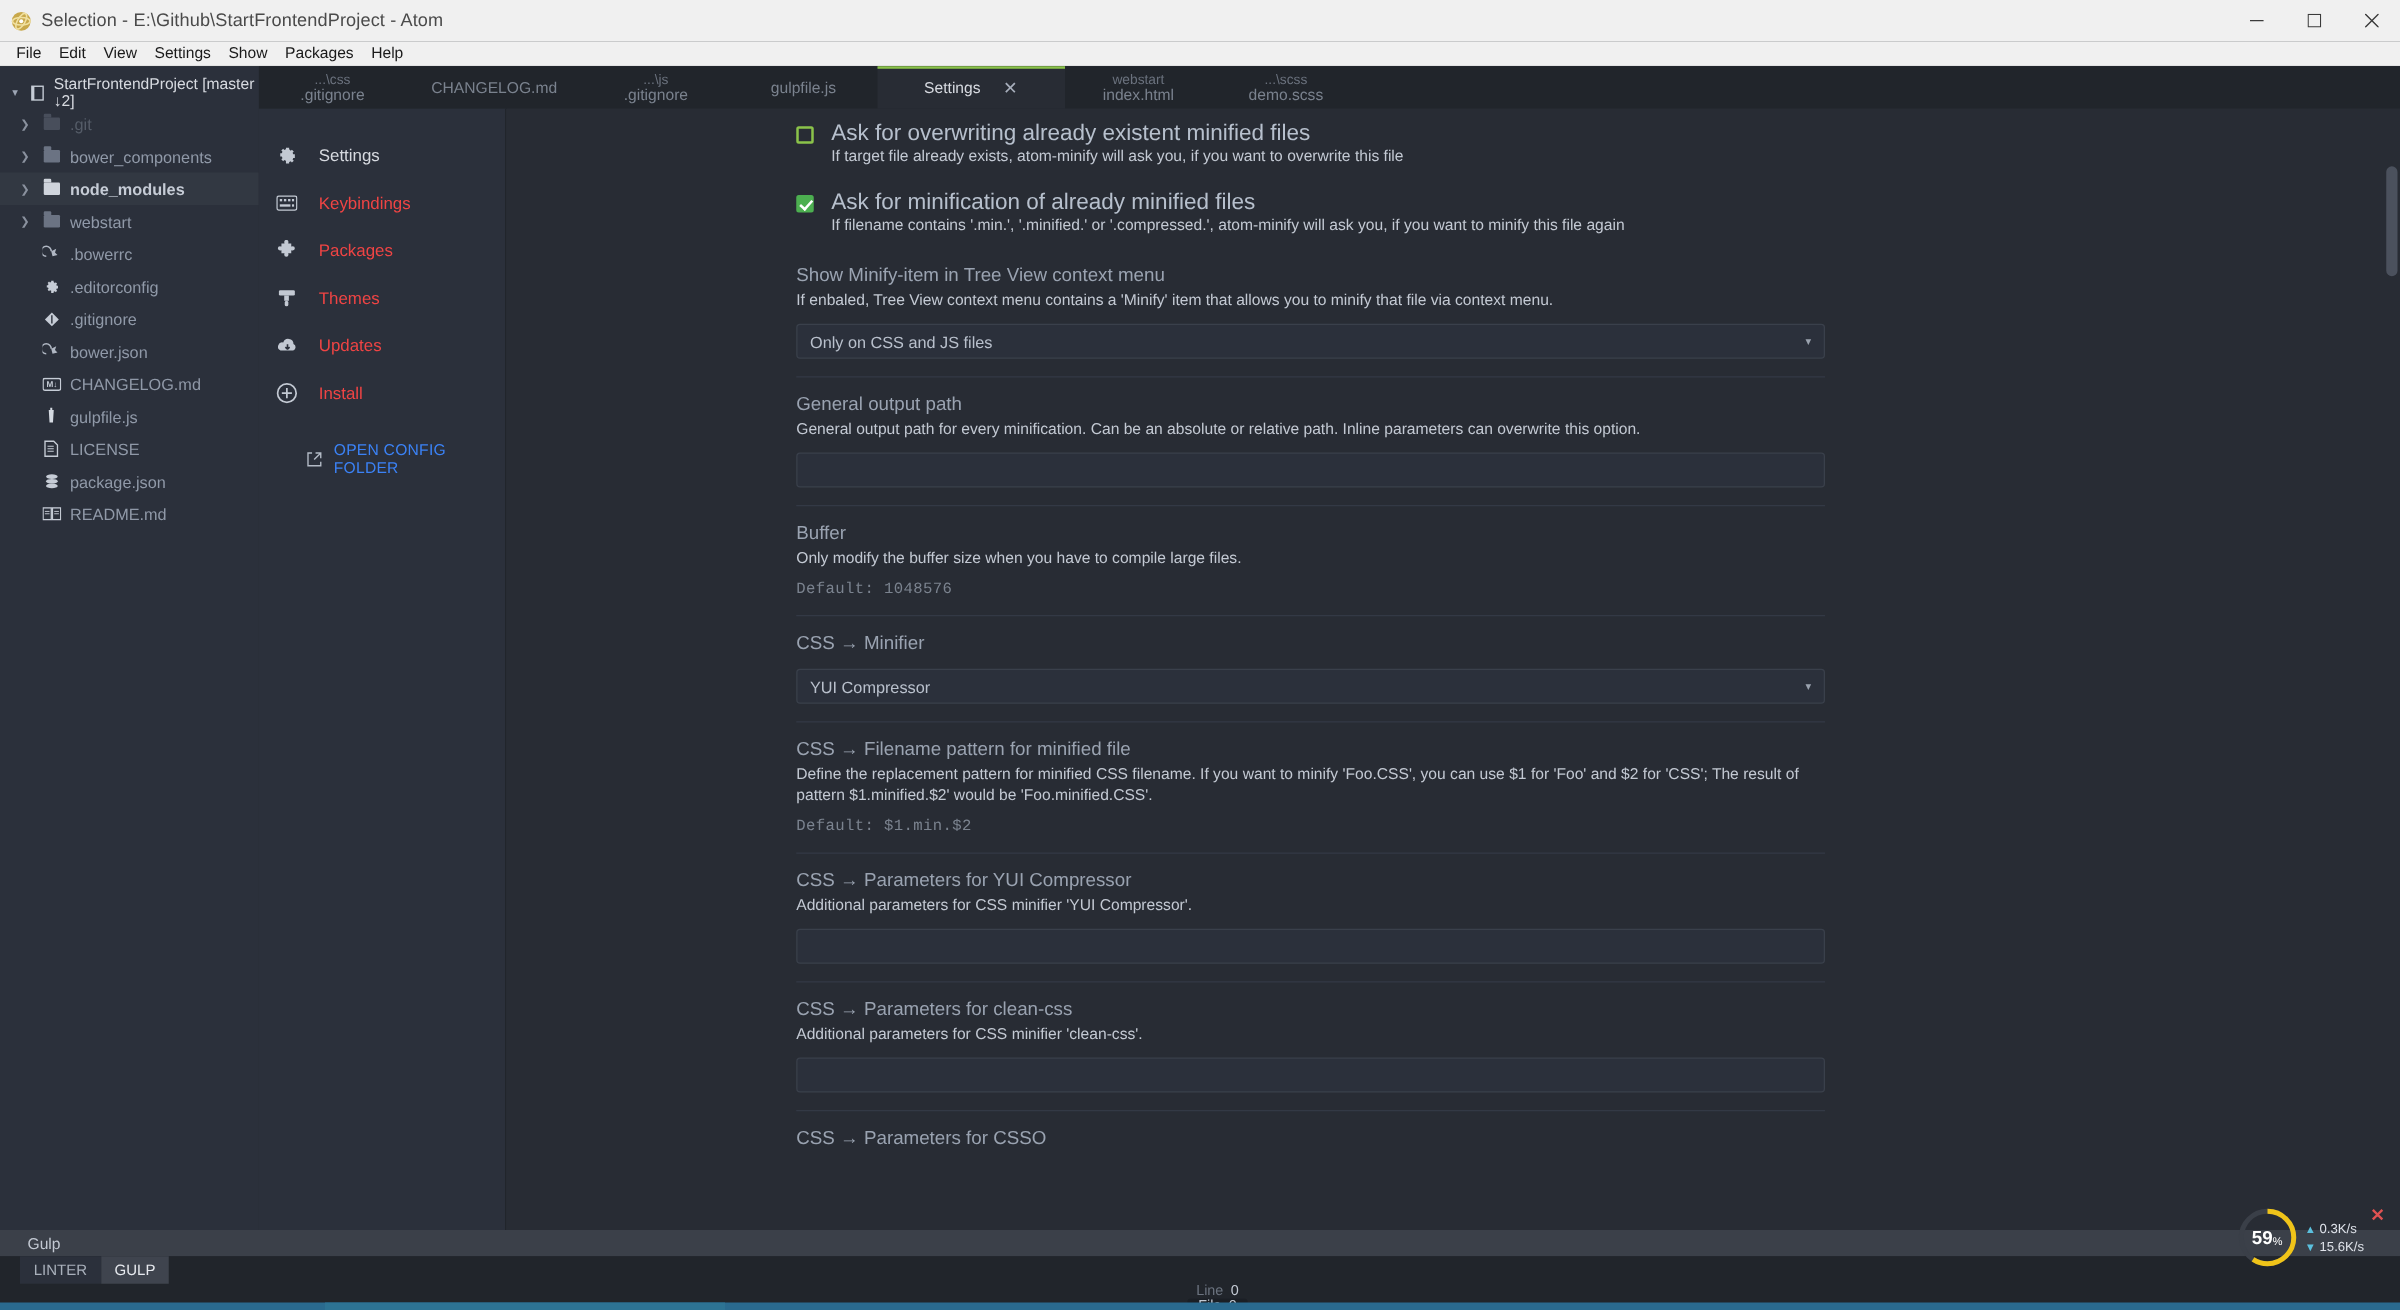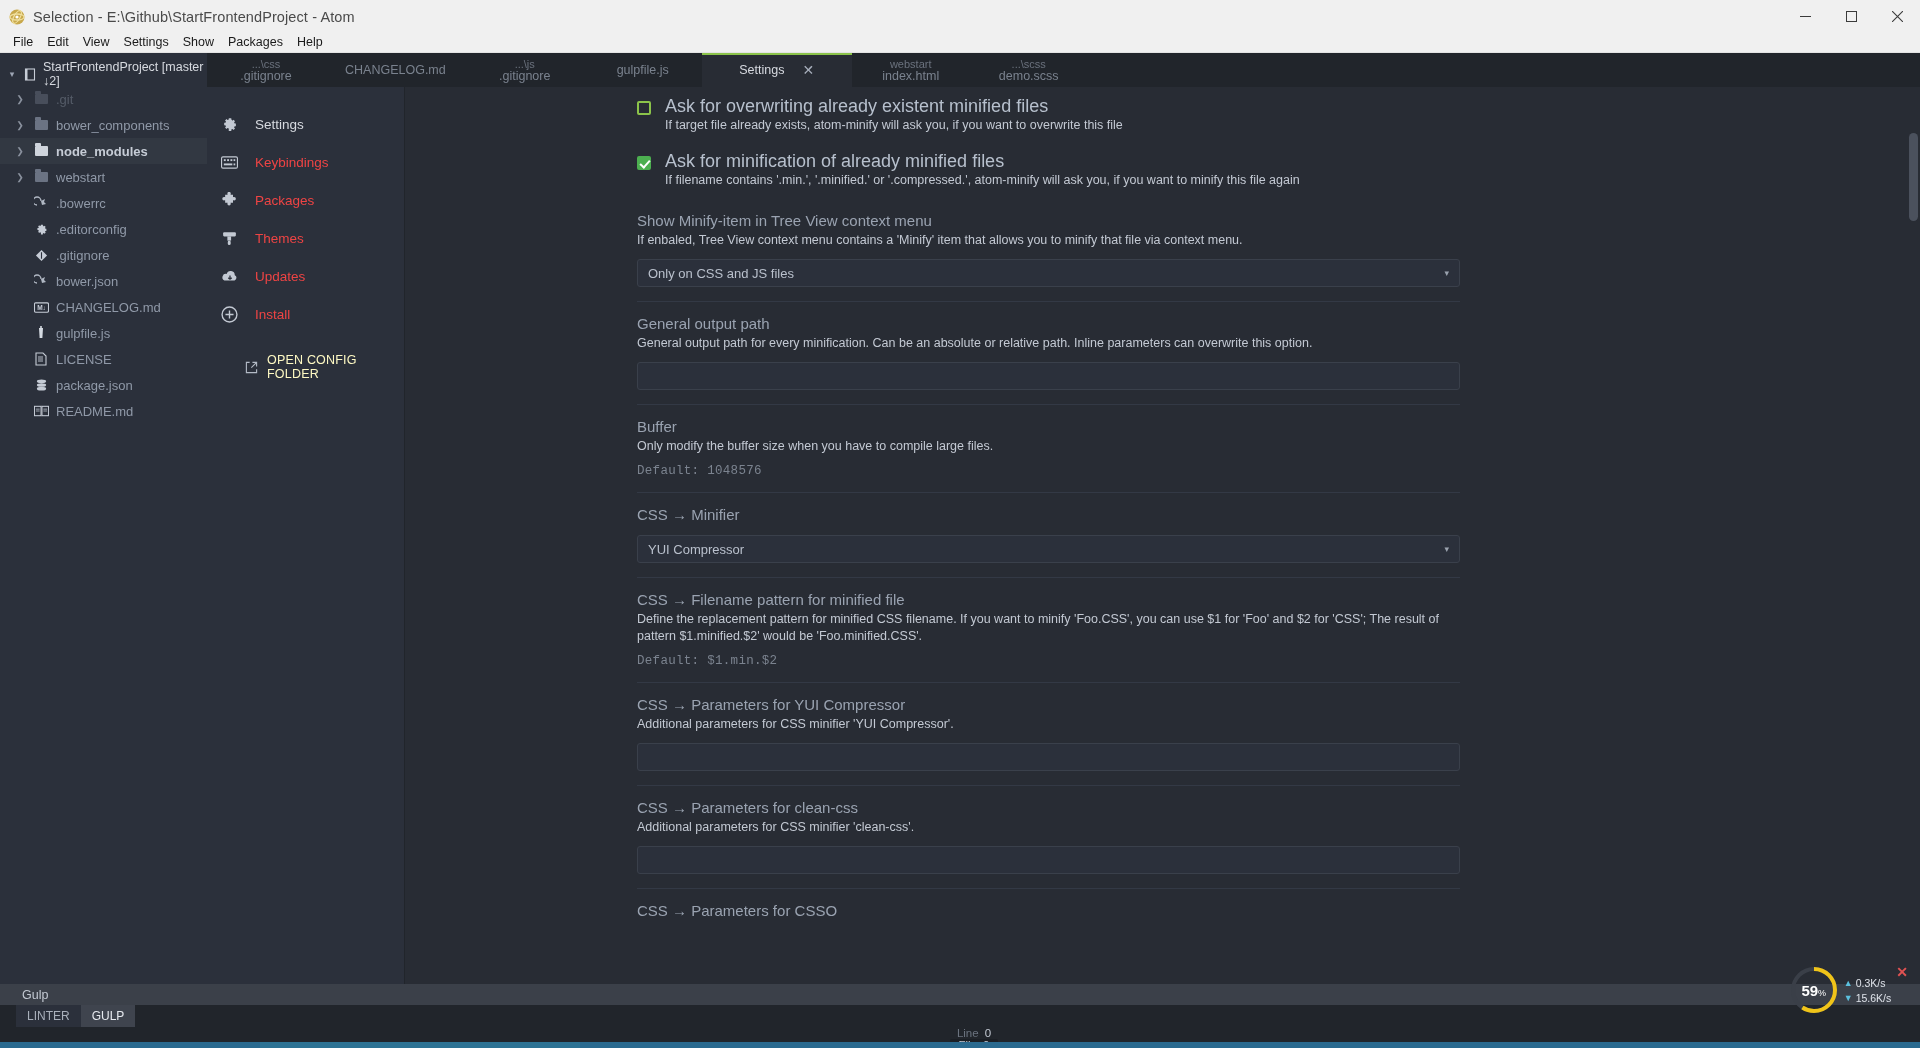--- a/index.html
+++ b/index.html
@@ -94,21 +94,21 @@
     border-right: 1px solid #21252b;
   }
   .snav-item {
     display: flex; align-items: center; height: 38px; padding-left: 14px;
     color: #ef4444; font-size: 13.5px;
   }
   .snav-item .sico { width: 34px; flex: 0 0 34px; display:flex; align-items:center; color:#c3c9d3; }
   .snav-item.active { color: #d7dae0; }
   .snav-cfg {
     margin-top: 20px; display: flex; align-items: center; padding-left: 38px;
-    font-size: 12.5px; color: #fef9c3; letter-spacing: .2px;
+    font-size: 12.5px; color: #3b82f6; letter-spacing: .2px;
   }
   .snav-cfg .sico { width: 22px; flex: 0 0 22px; display:flex; align-items:center; }
 
   .spanel { flex: 1; overflow: hidden; position: relative; background: #282c34; padding: 0 0 0 0; }
   .spanel-inner { padding: 10px 0 0 0; }
   .sec { padding: 0 460px 0 232px; }
   .setting { padding-bottom: 2px; }
 
   .cbrow { display: flex; align-items: flex-start; padding-top: 0px; }
   .cbox {

